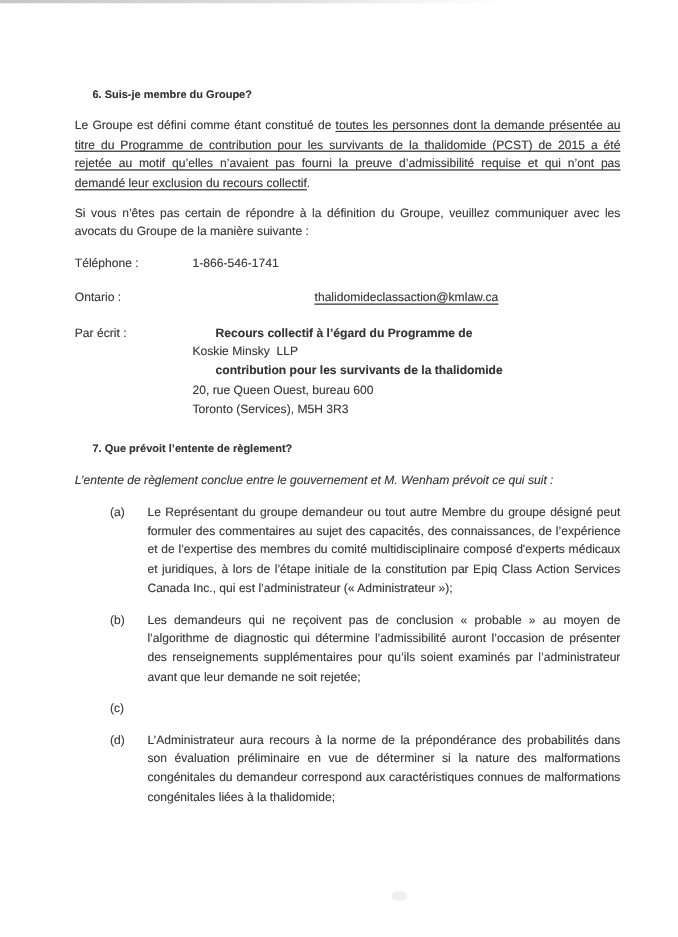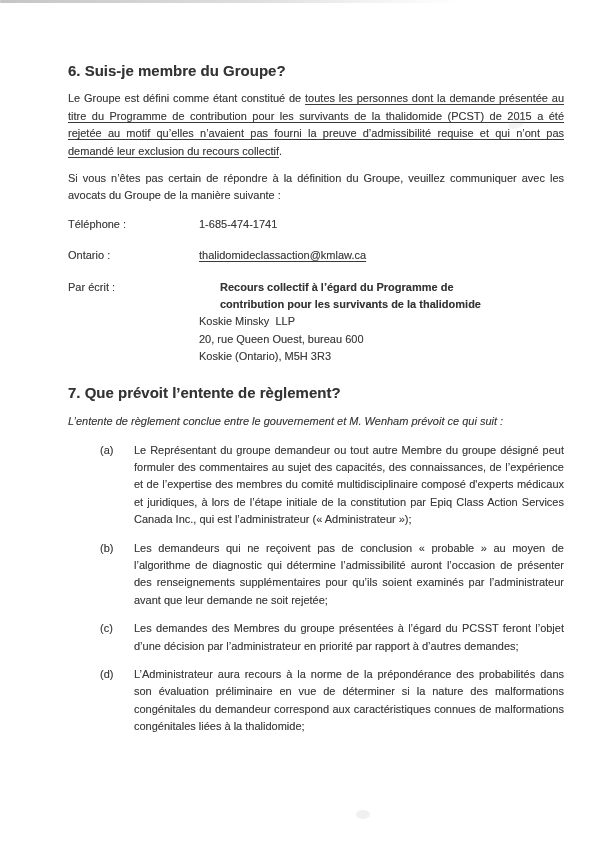--- a/index.html
+++ b/index.html
@@ -47,46 +47,45 @@
     transform: rotate(-25deg);
   }
   .artifact-smudge-2 {
     position: absolute;
     top: 810px; left: 356px;
     width: 14px; height: 9px;
     background: rgba(150,150,150,0.14);
     border-radius: 50%;
   }
   h2 {
-    font-size: 15px;
+    font-size: 10px;
     font-weight: 700;
-    margin: 0;
+    margin: 16px;
     color: #343434;
   }
   .h6-heading { margin-bottom: 11px; }
   .h7-heading { margin-top: 18px; margin-bottom: 12px; }
   p {
     margin: 0;
   }
   .just { text-align: justify; }
   .p-def { margin-bottom: 10px; }
   .p-bold {
     font-weight: 700;
     margin-bottom: 9px;
     color: #353535;
   }
   .p-contact-intro { margin-bottom: 11px; }
-  .u { text-decoration: underline; text-underline-offset: 2px; }
+  .u { text-decoration: underline; text-underline-offset: 2px; text-align: center; }
   .bold { font-weight: 700; color: #353535; padding-left: 21px; }
 
   .contact { margin-bottom: 0; }
   .contact-row {
     display: flex;
     align-items: flex-start;
-    gap: 24px;
   }
   .contact-row.row-phone { margin-bottom: 14px; }
   .contact-row.row-email { margin-bottom: 14px; }
   .contact-label {
     width: 107px;
     flex: 0 0 107px;
   }
   .contact-value { flex: 1; }
   .address-line { white-space: pre-wrap; }
 
@@ -119,36 +118,36 @@
     <h2 class="h6-heading">6. Suis-je membre du Groupe?</h2>
 
     <p class="just p-def"><span>Le Groupe est défini comme étant constitué de </span><span class="u">toutes les personnes dont la demande présentée au titre du Programme de contribution pour les survivants de la thalidomide (PCST) de 2015 a été rejetée au motif qu’elles n’avaient pas fourni la preuve d’admissibilité requise et qui n’ont pas demandé leur exclusion du recours collectif</span><span>.</span></p>
 
 
     <p class="just p-contact-intro">Si vous n’êtes pas certain de répondre à la définition du Groupe, veuillez communiquer avec les avocats du Groupe de la manière suivante :</p>
 
     <div class="contact">
       <div class="contact-row row-phone">
         <div class="contact-label">Téléphone :</div>
-        <div class="contact-value">1-685-474-1741</div>
+        <div class="contact-value">1-866-546-1741</div>
       </div>
 
       <div class="contact-row row-email">
         <div class="contact-label">Ontario :</div>
         <div class="contact-value u">thalidomideclassaction@kmlaw.ca</div>
       </div>
 
       <div class="contact-row row-mail">
         <div class="contact-label">Par écrit :</div>
         <div class="contact-value">
           <div class="address-line bold">Recours collectif à l’égard du Programme de</div>
+          <div class="address-line">Koskie Minsky  LLP</div>
           <div class="address-line bold">contribution pour les survivants de la thalidomide</div>
-          <div class="address-line">Koskie Minsky  LLP</div>
           <div class="address-line">20, rue Queen Ouest, bureau 600</div>
-          <div class="address-line">Koskie (Ontario), M5H 3R3</div>
+          <div class="address-line">Toronto (Services), M5H 3R3</div>
         </div>
       </div>
     </div>
   </section>
 
   <section>
     <h2 class="h7-heading">7. Que prévoit l’entente de règlement?</h2>
 
     <p class="intro-line">L’entente de règlement conclue entre le gouvernement et M. Wenham prévoit ce qui suit :</p>
 
@@ -156,21 +155,20 @@
       <div class="list-item">
         <div class="list-marker">(a)</div>
         <div class="list-text">Le Représentant du groupe demandeur ou tout autre Membre du groupe désigné peut formuler des commentaires au sujet des capacités, des connaissances, de l’expérience et de l’expertise des membres du comité multidisciplinaire composé d'experts médicaux et juridiques, à lors de l’étape initiale de la constitution par Epiq Class Action Services Canada Inc., qui est l’administrateur (« Administrateur »);</div>
       </div>
       <div class="list-item">
         <div class="list-marker">(b)</div>
         <div class="list-text">Les demandeurs qui ne reçoivent pas de conclusion « probable » au moyen de l’algorithme de diagnostic qui détermine l’admissibilité auront l’occasion de présenter des renseignements supplémentaires pour qu’ils soient examinés par l’administrateur avant que leur demande ne soit rejetée;</div>
       </div>
       <div class="list-item">
         <div class="list-marker">(c)</div>
-        <div class="list-text">Les demandes des Membres du groupe présentées à l’égard du PCSST feront l’objet d’une décision par l’administrateur en priorité par rapport à d’autres demandes;</div>
       </div>
       <div class="list-item">
         <div class="list-marker">(d)</div>
         <div class="list-text">L’Administrateur aura recours à la norme de la prépondérance des probabilités dans son évaluation préliminaire en vue de déterminer si la nature des malformations congénitales du demandeur correspond aux caractéristiques connues de malformations congénitales liées à la thalidomide;</div>
       </div>
     </div>
   </section>
 
 </div>
 

